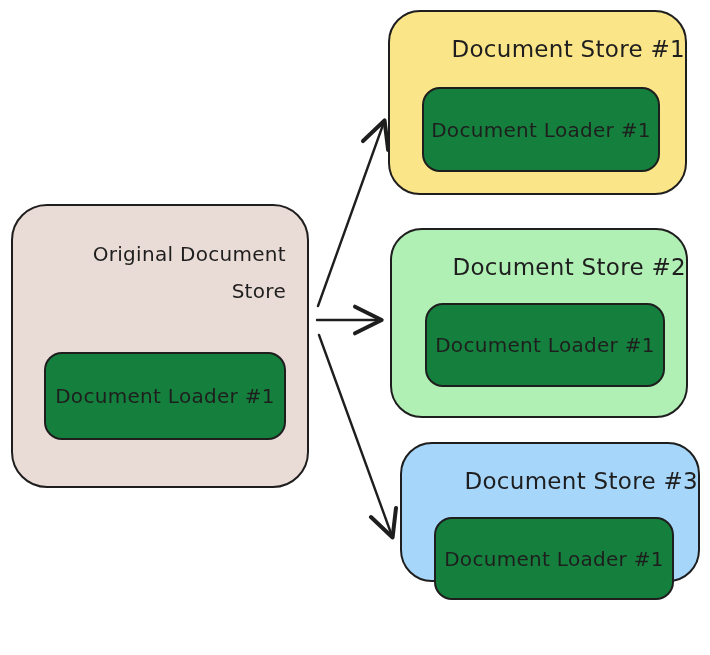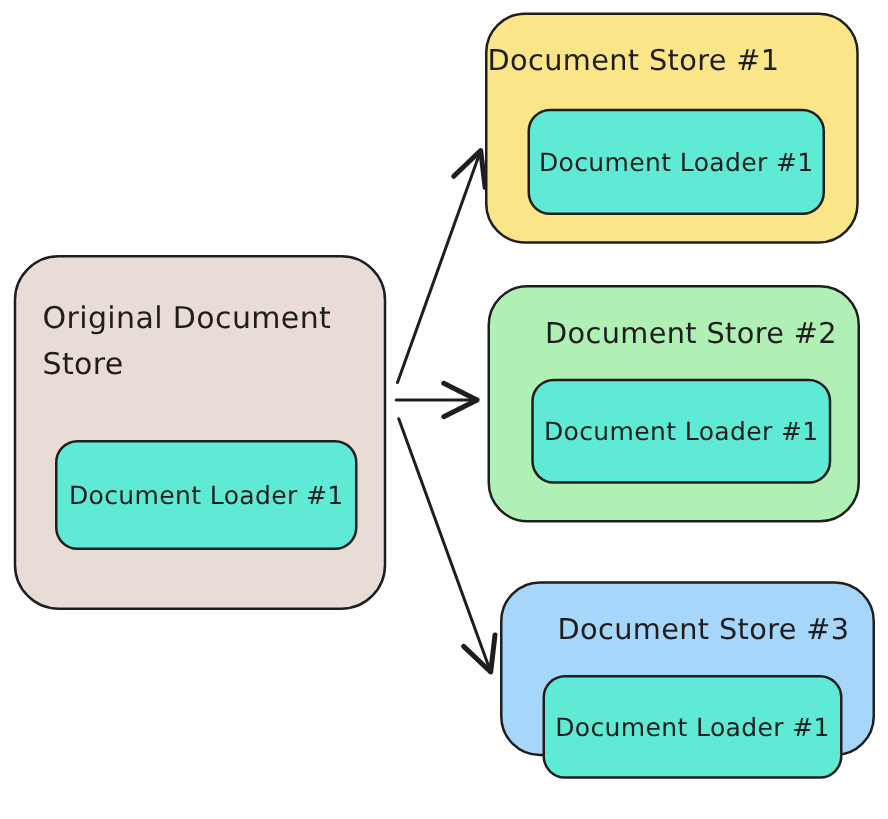--- a/index.html
+++ b/index.html
@@ -24,55 +24,55 @@
     height: 655px;
     pointer-events: none;
   }
   .node {
     position: absolute;
     box-sizing: border-box;
     border: 2.5px solid #1e1e1e;
     border-radius: 36px;
   }
   .node-title {
-    text-align: left;
+    text-align: right;
     font-size: 23px;
     letter-spacing: 0.3px;
     padding-top: 22px;
     line-height: 30px;
     white-space: nowrap;
   }
   .node-title.two-line {
     white-space: normal;
     max-width: 252px;
     margin: 0 auto;
     padding-top: 30px;
     line-height: 37px;
-    font-size: 24px;
+    font-size: 20px;
   }
   .loader {
     position: absolute;
     box-sizing: border-box;
-    background: #5eead4;
+    background: #15803d;
     border: 2px solid #1e1e1e;
     border-radius: 18px;
     display: flex;
     align-items: center;
     justify-content: center;
   }
   .loader-label {
     font-size: 20px;
     letter-spacing: 0.3px;
     white-space: nowrap;
   }
   
   #node-original { left: 11px;  top: 204px; width: 298px; height: 284px; }
   #node-store1   { left: 388px; top: 10px;  width: 299px; height: 185px; border-radius: 32px; }
   #node-store2   { left: 390px; top: 228px; width: 298px; height: 190px; border-radius: 32px; }
-  #node-store3   { left: 400px; top: 465px; width: 300px; height: 140px; border-radius: 32px; padding-left: 44px; }
+  #node-store3   { left: 400px; top: 442px; width: 300px; height: 140px; border-radius: 32px; padding-left: 44px; }
 
   #loader-original { left: 31px; top: 146px; width: 242px; height: 88px; }
   #loader-store1   { left: 32px; top: 75px;  width: 238px; height: 85px; }
   #loader-store2   { left: 33px; top: 73px;  width: 240px; height: 84px; }
   #loader-store3   { left: 32px; top: 73px;  width: 240px; height: 83px; }
 </style>
 </head>
 <body>
 
 <div id="canvas">

